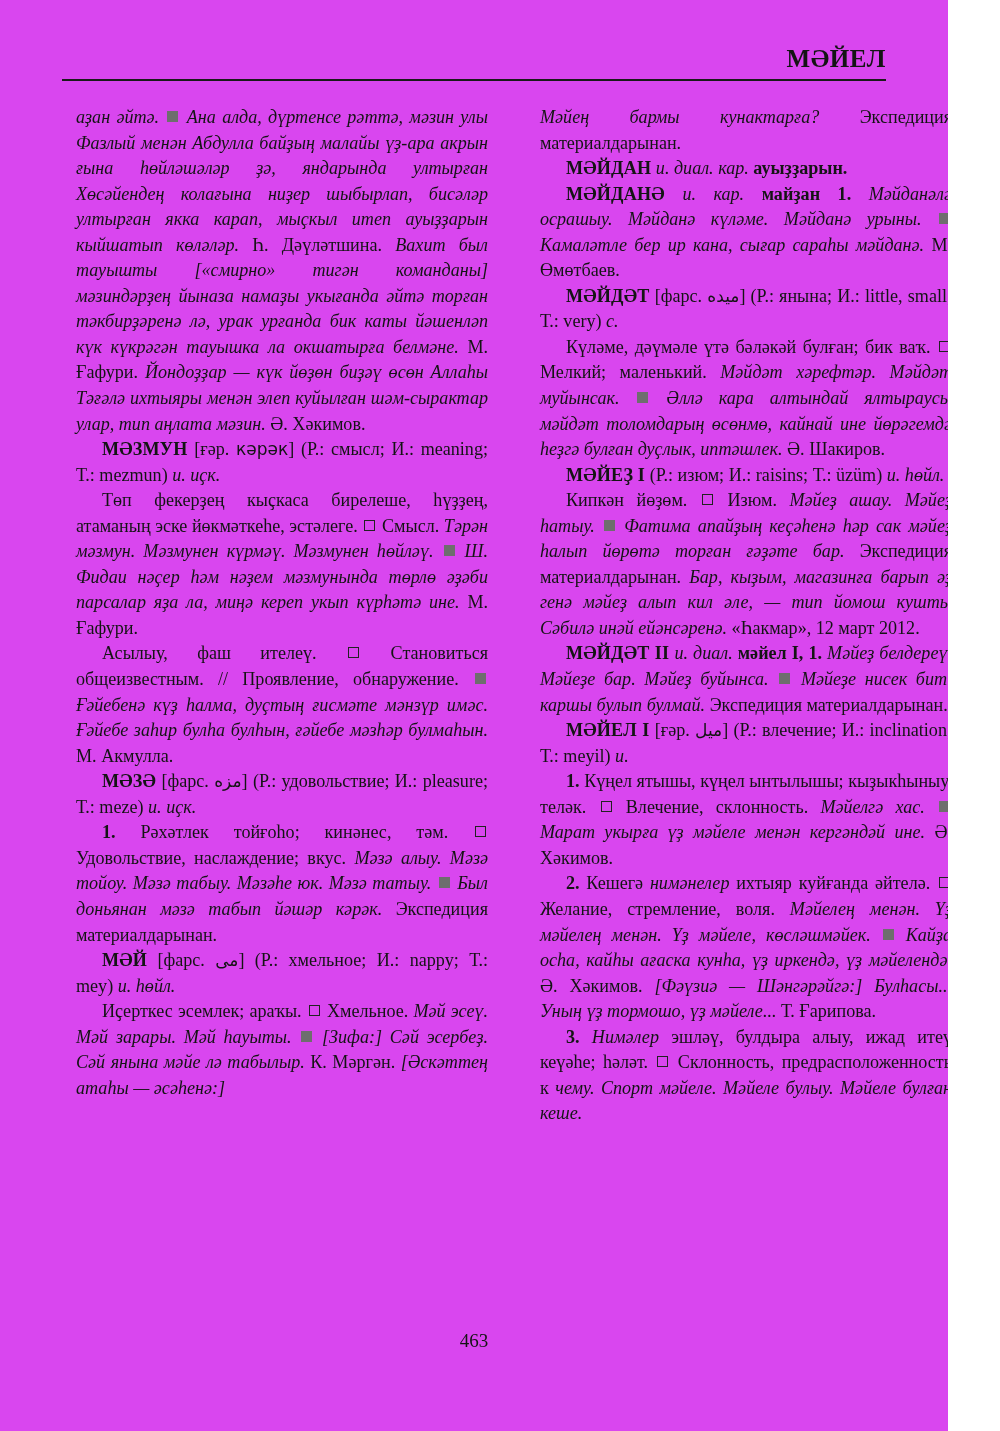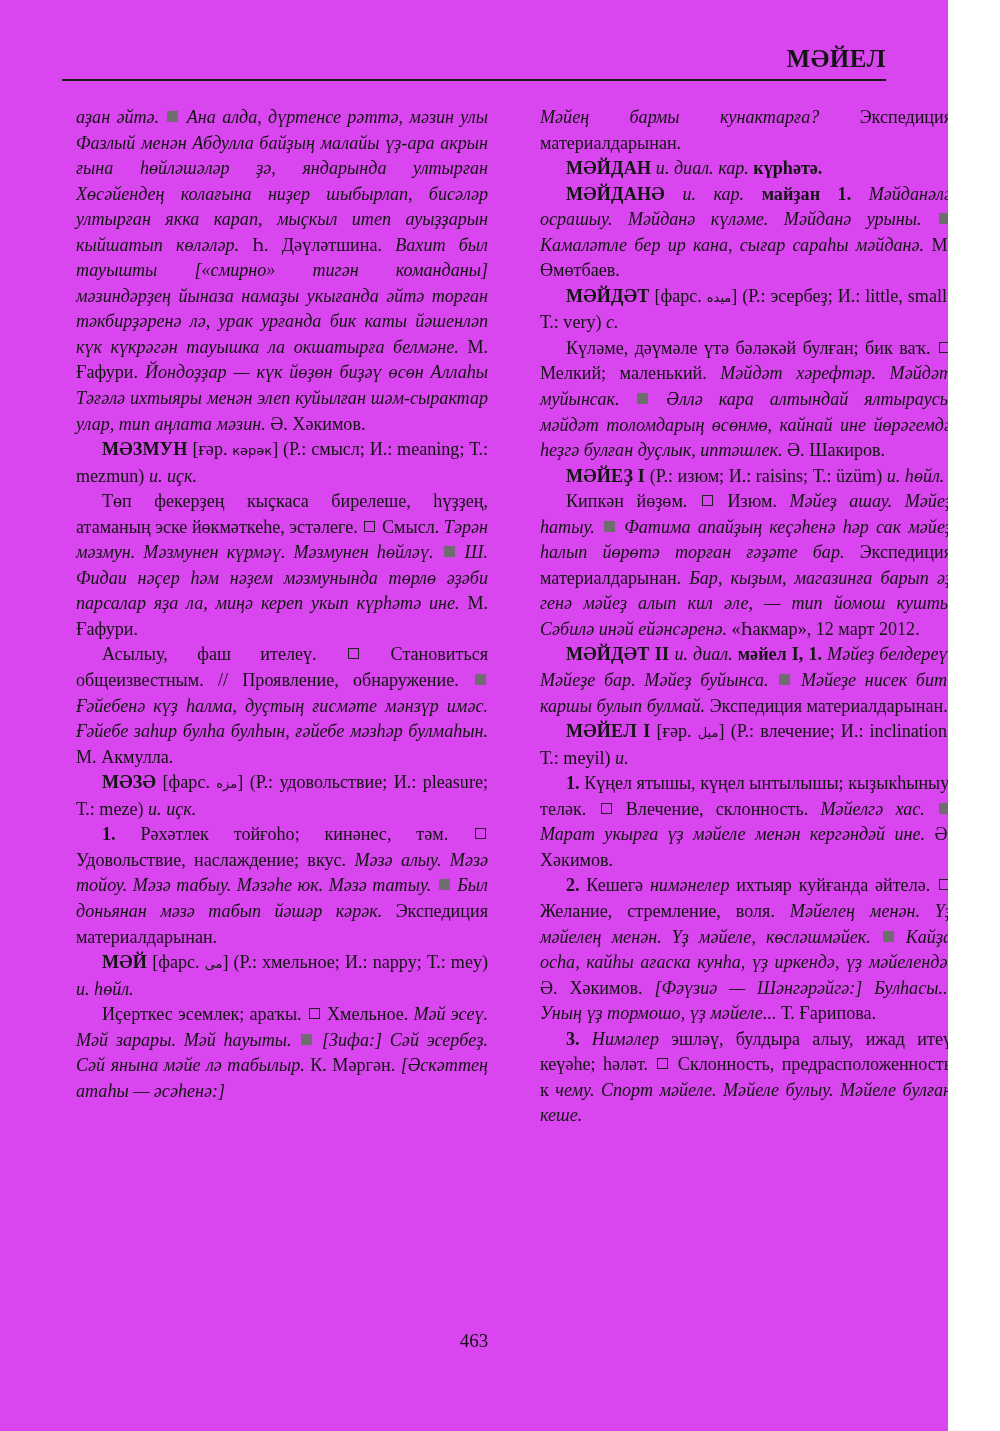--- a/index.html
+++ b/index.html
@@ -75,21 +75,21 @@
   .hw {           
     font-weight: bold;
     letter-spacing: 0.2px;
   }
   .it { font-style: italic; }
   .rom { font-style: normal; }
   .bd { font-weight: bold; }
   .ar {
     font-family: "DejaVu Sans", sans-serif;
     font-style: normal;
-    font-size: 13px;
+    font-size: 17px;
     direction: rtl;
     unicode-bidi: isolate;
   }
   .lat { font-style: normal; }
 
   
   .sq {
     display: inline-block;
     width: 11px;
     height: 11px;
@@ -144,25 +144,25 @@
       <p class="ind"><span class="bd">1.</span> <span>Рәхәтлек тойғоһо; кинәнес, тәм.</span> <span class="sqo"></span> <span>Удовольствие, наслаждение; вкус.</span> <span class="it">Мәзә алыу. Мәзә тойоу. Мәзә табыу. Мәзәһе юк. Мәзә татыу.</span> <span class="sq"></span> <span class="it">Был доньянан мәзә табып йәшәр кәрәк.</span> <span class="rom">Экспедиция материалдарынан.</span></p>
 
       <p class="ind"><span class="hw">МӘЙ</span> [<span class="rom">фарс.</span> <span class="ar">می</span>] (<span>Р.:</span> <span>хмельное;</span> <span>И.:</span> <span class="lat">nappy;</span> <span>Т.:</span> <span class="lat">mey)</span> <span class="it">и. һөйл.</span></p>
       <p class="ind"><span>Иҫерткес эсемлек; араҡы.</span> <span class="sqo"></span> <span>Хмельное.</span> <span class="it">Мәй эсеү. Мәй зарары. Мәй һауыты.</span> <span class="sq"></span> <span class="it">[Зифа:] Сәй эсербеҙ. Сәй янына мәйе лә табылыр.</span> <span class="rom">К. Мәргән.</span> <span class="it">[Әскәттең атаһы — әсәһенә:]</span></p>
     </div>
 
     <div class="col">
 
       <p><span class="it">Мәйең бармы кунактарға?</span> <span class="rom">Экспедиция материалдарынан.</span></p>
 
-      <p class="ind"><span class="hw">МӘЙДАН</span> <span class="it">и. диал.</span> <span class="it">кар.</span> <span class="bd">күрһәтә.</span></p>
+      <p class="ind"><span class="hw">МӘЙДАН</span> <span class="it">и. диал.</span> <span class="it">кар.</span> <span class="bd">ауыҙҙарын.</span></p>
 
       <p class="ind"><span class="hw">МӘЙДАНӘ</span> <span class="it">и. кар.</span> <span class="bd">майҙан 1.</span> <span class="it">Мәйданәлә осрашыу. Мәйданә күләме. Мәйданә урыны.</span> <span class="sq"></span> <span class="it">Камаләтле бер ир кана, сығар сараһы мәйданә.</span> <span class="rom">М. Өмөтбаев.</span></p>
 
-      <p class="ind"><span class="hw">МӘЙДӘТ</span> [<span class="rom">фарс.</span> <span class="ar">میده</span>] (<span>Р.:</span> <span>эсербеҙ;</span> <span>И.:</span> <span class="lat">little, small;</span> <span>Т.:</span> <span class="lat">very)</span> <span class="it">с.</span></p>
+      <p class="ind"><span class="hw">МӘЙДӘТ</span> [<span class="rom">фарс.</span> <span class="ar">میده</span>] (<span>Р.:</span> <span>янына;</span> <span>И.:</span> <span class="lat">little, small;</span> <span>Т.:</span> <span class="lat">very)</span> <span class="it">с.</span></p>
       <p class="ind"><span>Күләме, дәүмәле үтә бәләкәй булған; бик ваҡ.</span> <span class="sqo"></span> <span>Мелкий; маленький.</span> <span class="it">Мәйдәт хәрефтәр. Мәйдәт муйынсак.</span> <span class="sq"></span> <span class="it">Әллә кара алтындай ялтыраусы мәйдәт толомдарың өсөнмө, кайнай ине йөрәгемдә һеҙгә булған дуҫлык, иптәшлек.</span> <span class="rom">Ә. Шакиров.</span></p>
 
       <p class="ind"><span class="hw">МӘЙЕҘ I</span> (<span>Р.:</span> <span>изюм;</span> <span>И.:</span> <span class="lat">raisins;</span> <span>Т.:</span> <span class="lat">üzüm)</span> <span class="it">и. һөйл.</span></p>
       <p class="ind"><span>Кипкән йөҙөм.</span> <span class="sqo"></span> <span>Изюм.</span> <span class="it">Мәйеҙ ашау. Мәйеҙ һатыу.</span> <span class="sq"></span> <span class="it">Фатима апайҙың кеҫәһенә һәр сак мәйеҙ һалып йөрөтә торған ғәҙәте бар.</span> <span class="rom">Экспедиция материалдарынан.</span> <span class="it">Бар, кыҙым, магазинға барып әҙ генә мәйеҙ алып кил әле, — тип йомош кушты Сәбилә инәй ейәнсәренә.</span> <span class="rom">«Һакмар», 12 март 2012.</span></p>
 
       <p class="ind"><span class="hw">МӘЙДӘТ II</span> <span class="it">и. диал.</span> <span class="bd">мәйел I, 1.</span> <span class="it">Мәйеҙ белдереү. Мәйеҙе бар. Мәйеҙ буйынса.</span> <span class="sq"></span> <span class="it">Мәйеҙе нисек бит, каршы булып булмай.</span> <span class="rom">Экспедиция материалдарынан.</span></p>
 
       <p class="ind"><span class="hw">МӘЙЕЛ I</span> [<span class="rom">ғәр.</span> <span class="ar">ميل</span>] (<span>Р.:</span> <span>влечение;</span> <span>И.:</span> <span class="lat">inclination;</span> <span>Т.:</span> <span class="lat">meyil)</span> <span class="it">и.</span></p>
 
       <p class="ind"><span class="bd">1.</span> <span>Күңел ятышы, күңел ынтылышы; кыҙыкһыныу, теләк.</span> <span class="sqo"></span> <span>Влечение, склонность.</span> <span class="it">Мәйелгә хас.</span> <span class="sq"></span> <span class="it">Марат укырға үҙ мәйеле менән кергәндәй ине.</span> <span class="rom">Ә. Хәкимов.</span></p>

